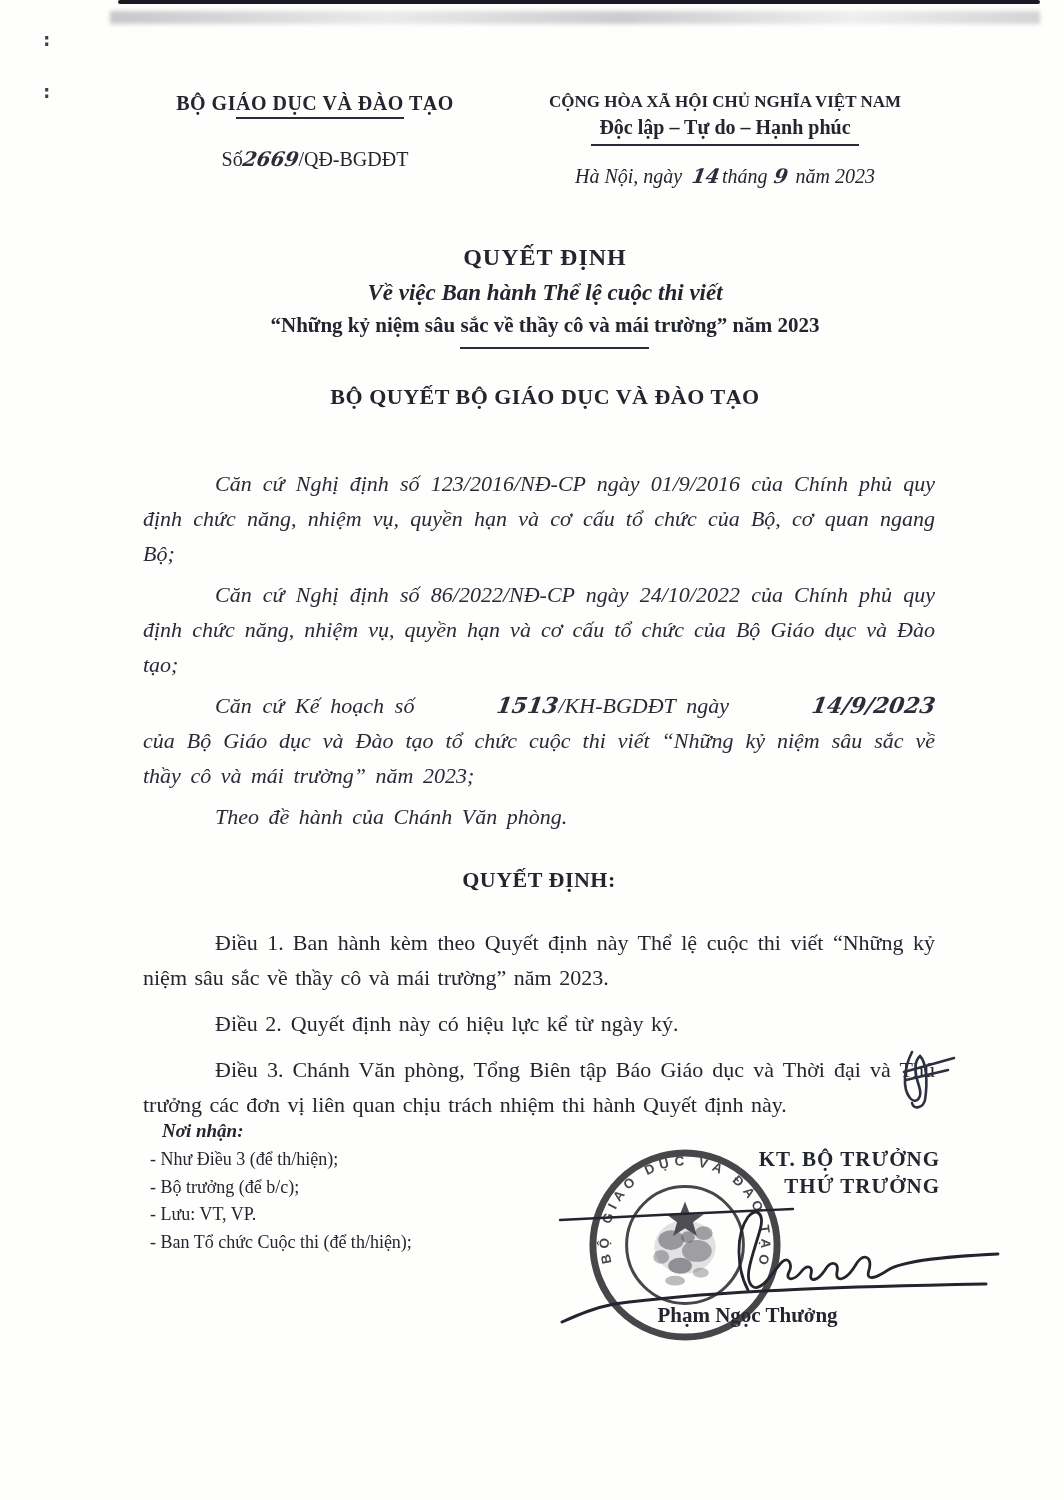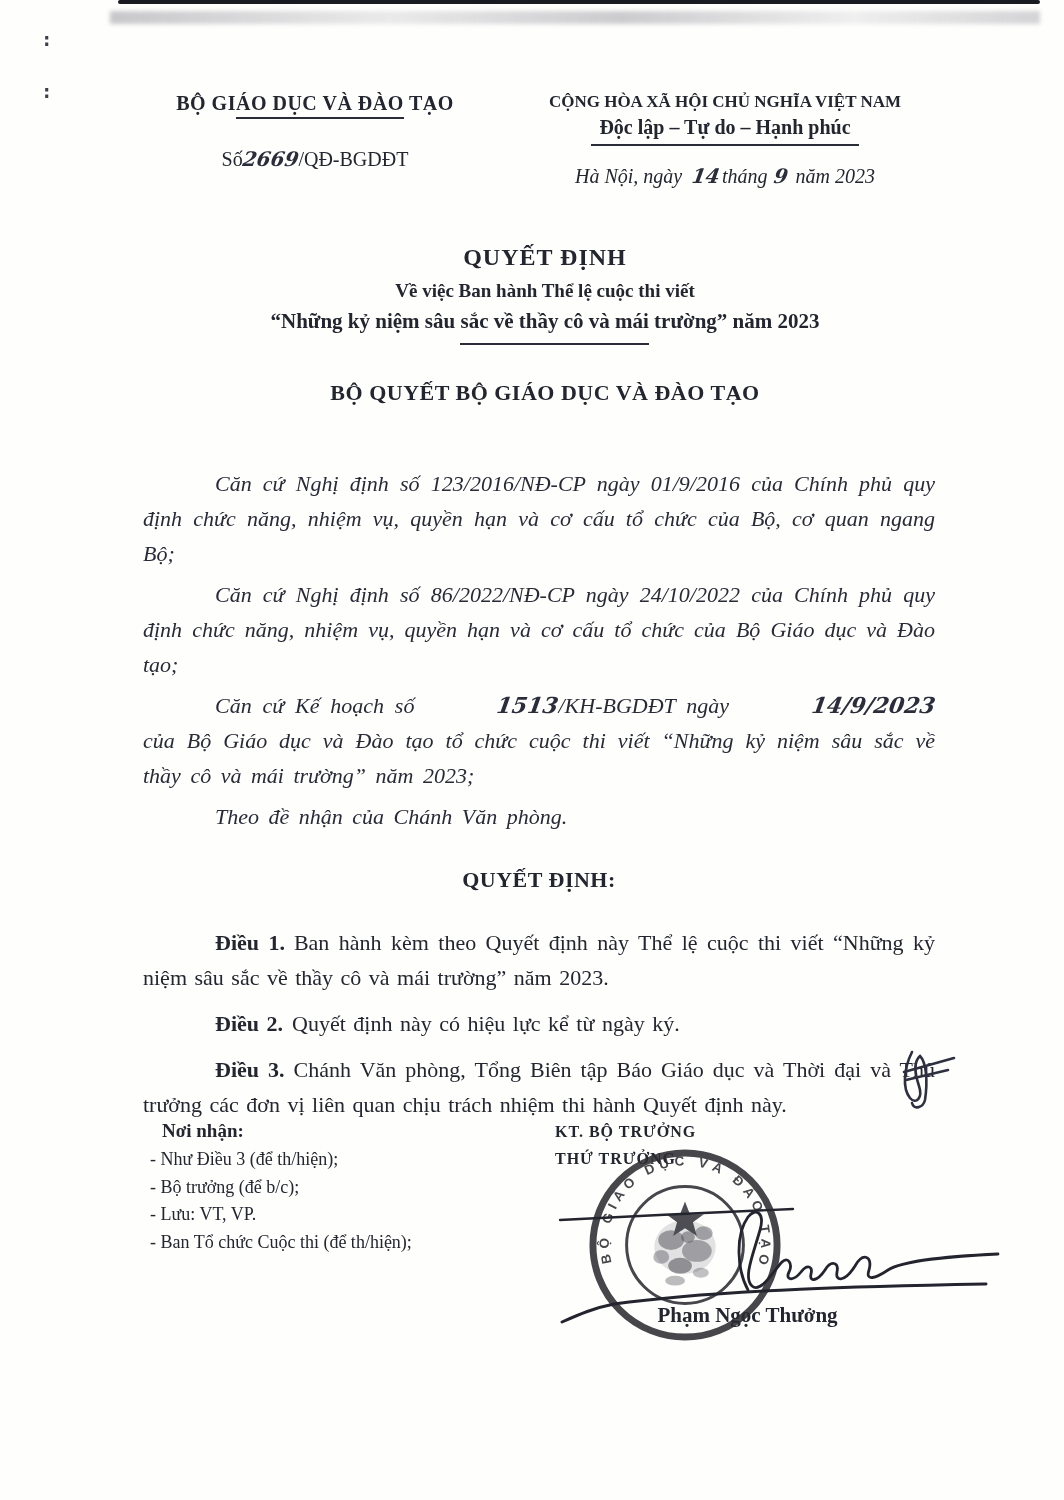--- a/index.html
+++ b/index.html
@@ -27,37 +27,37 @@
   .motto1{font-weight:bold;font-size:17px;white-space:nowrap;}
   .motto2{font-weight:bold;font-size:20px;margin-top:4px;}
   .motto2 .u-wrap{display:inline-block;border-bottom:2px solid #2a2c38;padding:0 8px 5px 8px;}
   .dateline{margin-top:18px;font-style:italic;font-size:20px;}
   .hw{font-family:"DejaVu Serif",serif;font-style:italic;font-weight:700;display:inline-block;transform:skewX(-9deg);color:#2b2d3a;}
   .hw-day{margin:0 2px 0 10px;}
   .hw-month{margin:0 8px 0 6px;}
   
   .title-block{position:absolute;top:244px;left:120px;width:850px;text-align:center;}
   .t1{font-weight:bold;font-size:24px;letter-spacing:1px;}
-  .t2{font-weight:bold;font-size:19px;margin-top:9px;}
+  .t2{font-weight:bold;font-size:23px;margin-top:9px;font-style:italic;}
   .t3{font-weight:bold;font-size:21px;margin-top:7px;}
   .t3 .u-part{padding-bottom:10px;}
   .authority{font-weight:bold;font-size:22px;letter-spacing:.5px;margin-top:46px;}
   
   .doc-body{position:absolute;top:466px;left:143px;width:792px;font-size:22px;line-height:35px;}
   .doc-body p{margin:0 0 6px 0;text-align:justify;text-indent:72px;}
   .preamble p{font-style:italic;word-spacing:4px;color:#282a36;}
   .op-heading{text-align:center;font-weight:bold;font-size:22px;margin:28px 0 28px 0;letter-spacing:.5px;}
   .article{margin-bottom:11px !important;word-spacing:2px;}
-  .article .lbl{font-weight:bold;margin-right:9px;}
+  .article .lbl{font-weight:normal;margin-right:9px;}
   .article.a3{margin-top:4px;}
   
   .recipients{position:absolute;left:150px;top:1120px;width:340px;font-size:18px;}
-  .recipients .rh{font-weight:bold;font-size:19px;margin-left:12px;margin-bottom:4px;}
+  .recipients .rh{font-weight:bold;font-style:italic;font-size:19px;margin-left:12px;margin-bottom:4px;}
   .recipients .ri{line-height:27.5px;}
-  .sign-head{position:absolute;left:555px;top:1118px;width:385px;text-align:left;font-weight:bold;font-size:16px;letter-spacing:1px;line-height:27px;z-index:1;}
+  .sign-head{position:absolute;left:555px;top:1146px;width:385px;text-align:right;font-weight:bold;font-size:21px;letter-spacing:1px;line-height:27px;z-index:1;}
   .sign-name{position:absolute;left:555px;top:1303px;width:385px;text-align:center;font-weight:bold;font-size:21px;z-index:1;}
   .stamp{position:absolute;left:586px;top:1146px;width:198px;height:198px;opacity:.87;z-index:2;}
   .sig-svg{position:absolute;left:552px;top:1178px;width:462px;height:162px;z-index:3;}
   .paraph{position:absolute;left:890px;top:1046px;width:72px;height:66px;}
 </style>
 </head>
 <body>
 
 <div class="page">
 
@@ -83,21 +83,21 @@
     <div class="t2">Về việc Ban hành Thể lệ cuộc thi viết</div>
     <div class="t3"><span>“Những kỷ niệm sâu </span><span class="u-part">sắc về thầy cô và mái</span><span> trường” năm 2023</span></div>
     <div class="authority">BỘ QUYẾT BỘ GIÁO DỤC VÀ ĐÀO TẠO</div>
   </div>
 
   <div class="doc-body">
     <div class="preamble">
       <p>Căn cứ Nghị định số 123/2016/NĐ-CP ngày 01/9/2016 của Chính phủ quy định chức năng, nhiệm vụ, quyền hạn và cơ cấu tổ chức của Bộ, cơ quan ngang Bộ;</p>
       <p>Căn cứ Nghị định số 86/2022/NĐ-CP ngày 24/10/2022 của Chính phủ quy định chức năng, nhiệm vụ, quyền hạn và cơ cấu tổ chức của Bộ Giáo dục và Đào tạo;</p>
       <p><span>Căn cứ Kế hoạch số </span><span class="hw">1513</span><span>/KH-BGDĐT ngày </span><span class="hw">14/9/2023</span><span> của Bộ Giáo dục và Đào tạo tổ chức cuộc thi viết “Những kỷ niệm sâu sắc về thầy cô và mái trường” năm 2023;</span></p>
-      <p>Theo đề nhận của Chánh Văn phòng.</p>
+      <p>Theo đề hành của Chánh Văn phòng.</p>
     </div>
 
     <div class="op-heading">QUYẾT ĐỊNH:</div>
 
     <p class="article"><span class="lbl">Điều 1.</span><span>Ban hành kèm theo Quyết định này Thể lệ cuộc thi viết “Những kỷ niệm sâu sắc về thầy cô và mái trường” năm 2023.</span></p>
     <p class="article"><span class="lbl">Điều 2.</span><span>Quyết định này có hiệu lực kể từ ngày ký.</span></p>
     <p class="article a3"><span class="lbl">Điều 3.</span><span>Chánh Văn phòng, Tổng Biên tập Báo Giáo dục và Thời đại và Thủ trưởng các đơn vị liên quan chịu trách nhiệm thi hành Quyết định này.</span></p>
   </div>
 
   <svg class="paraph" viewBox="0 0 72 66">

